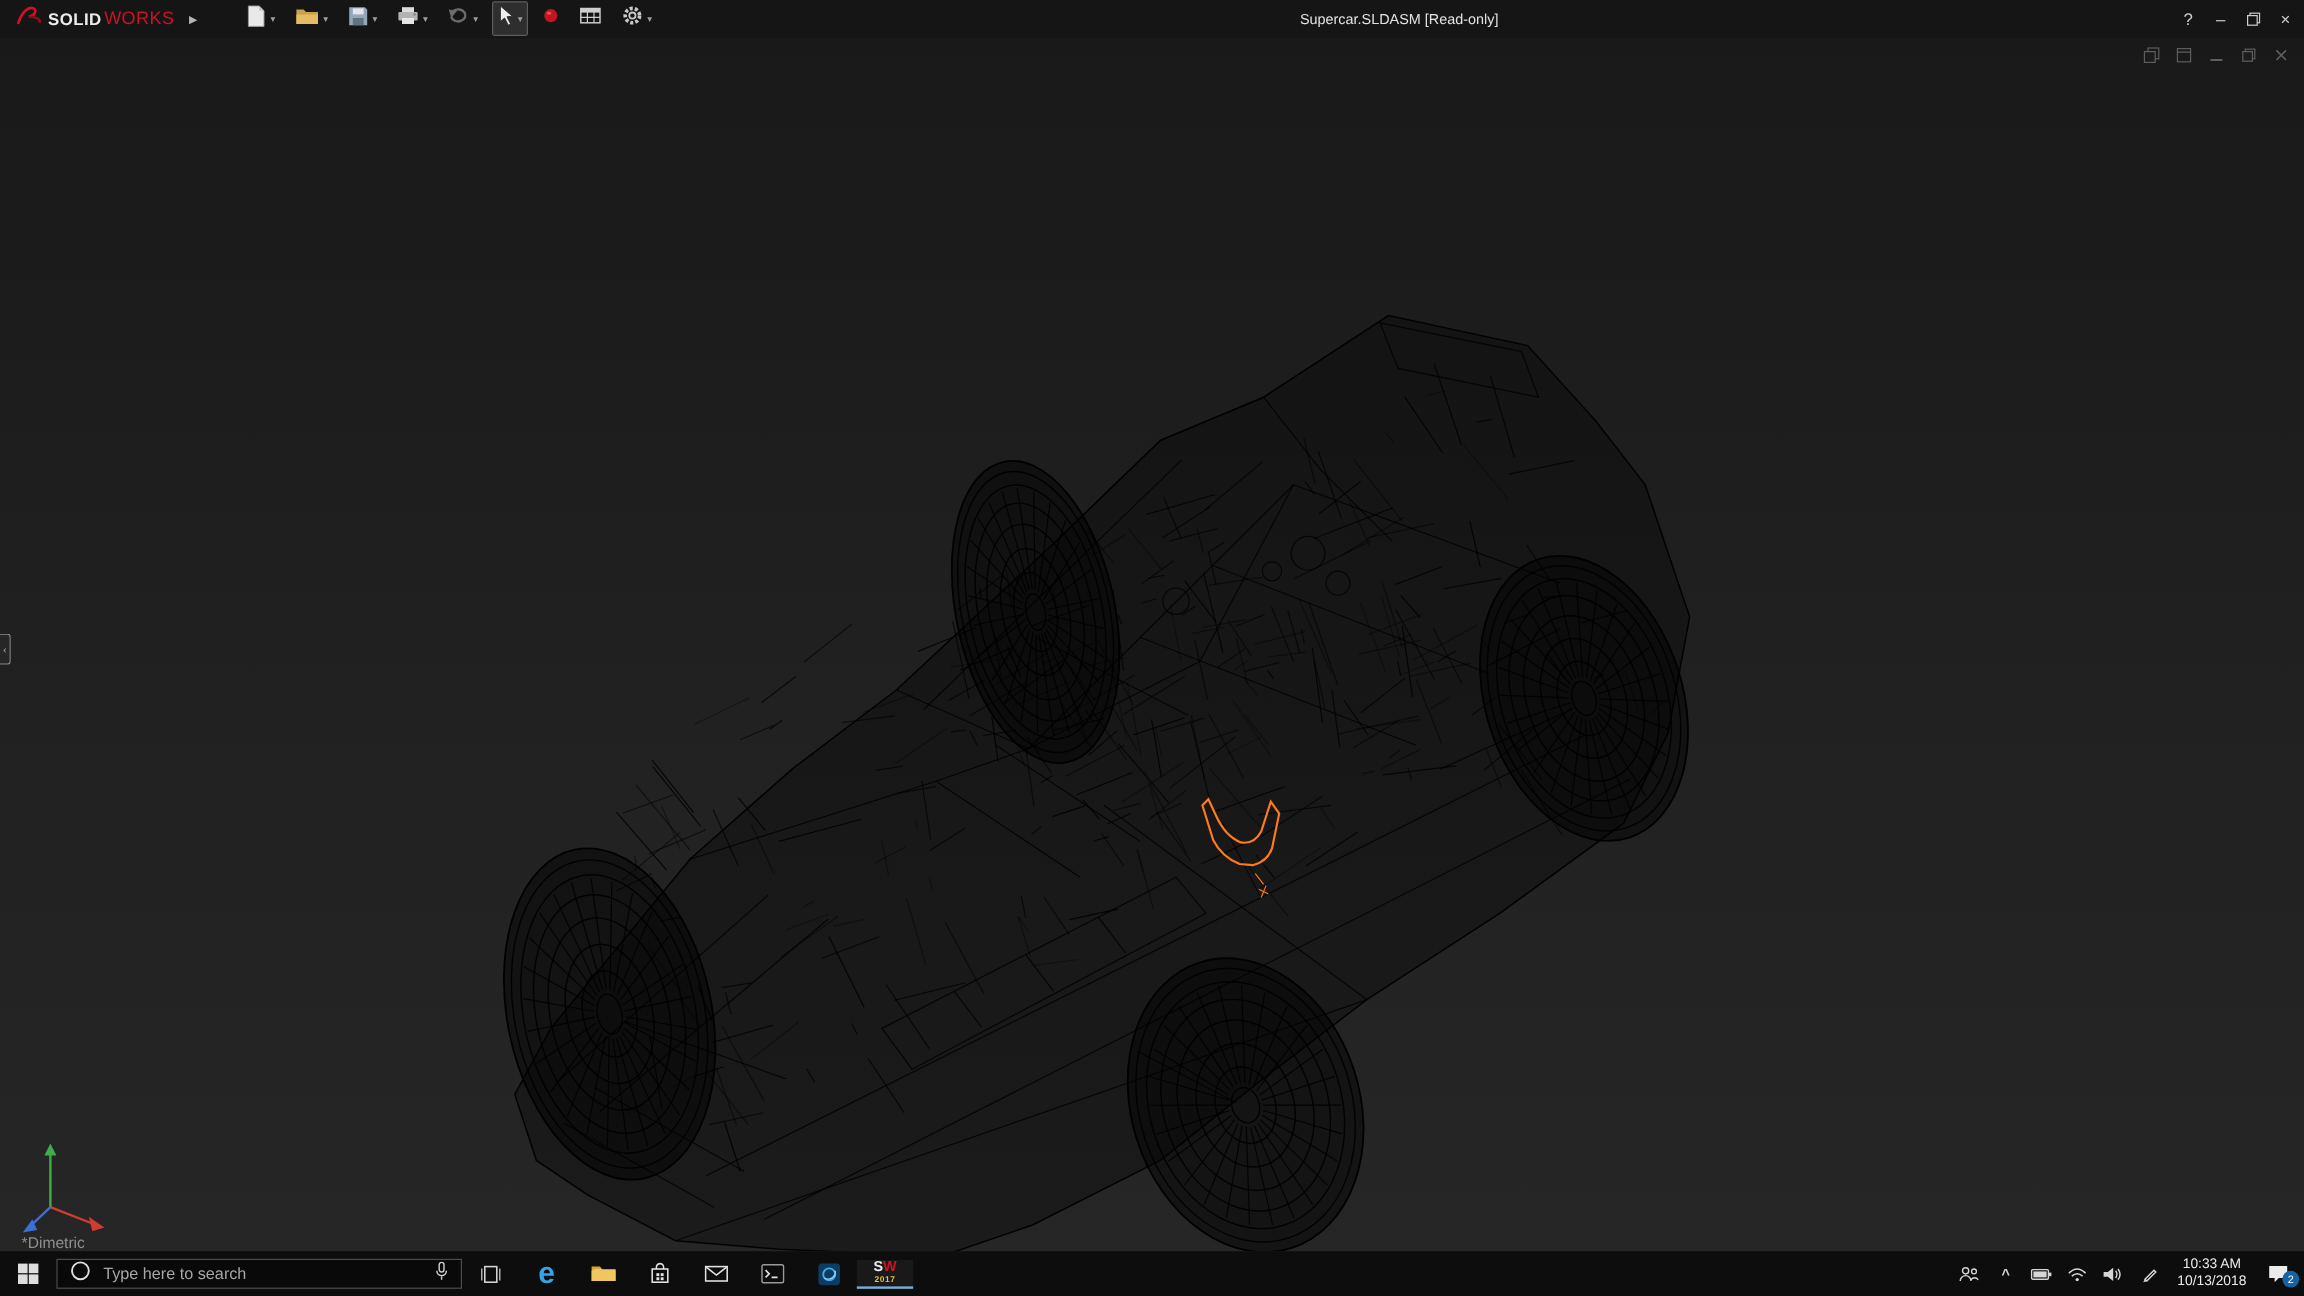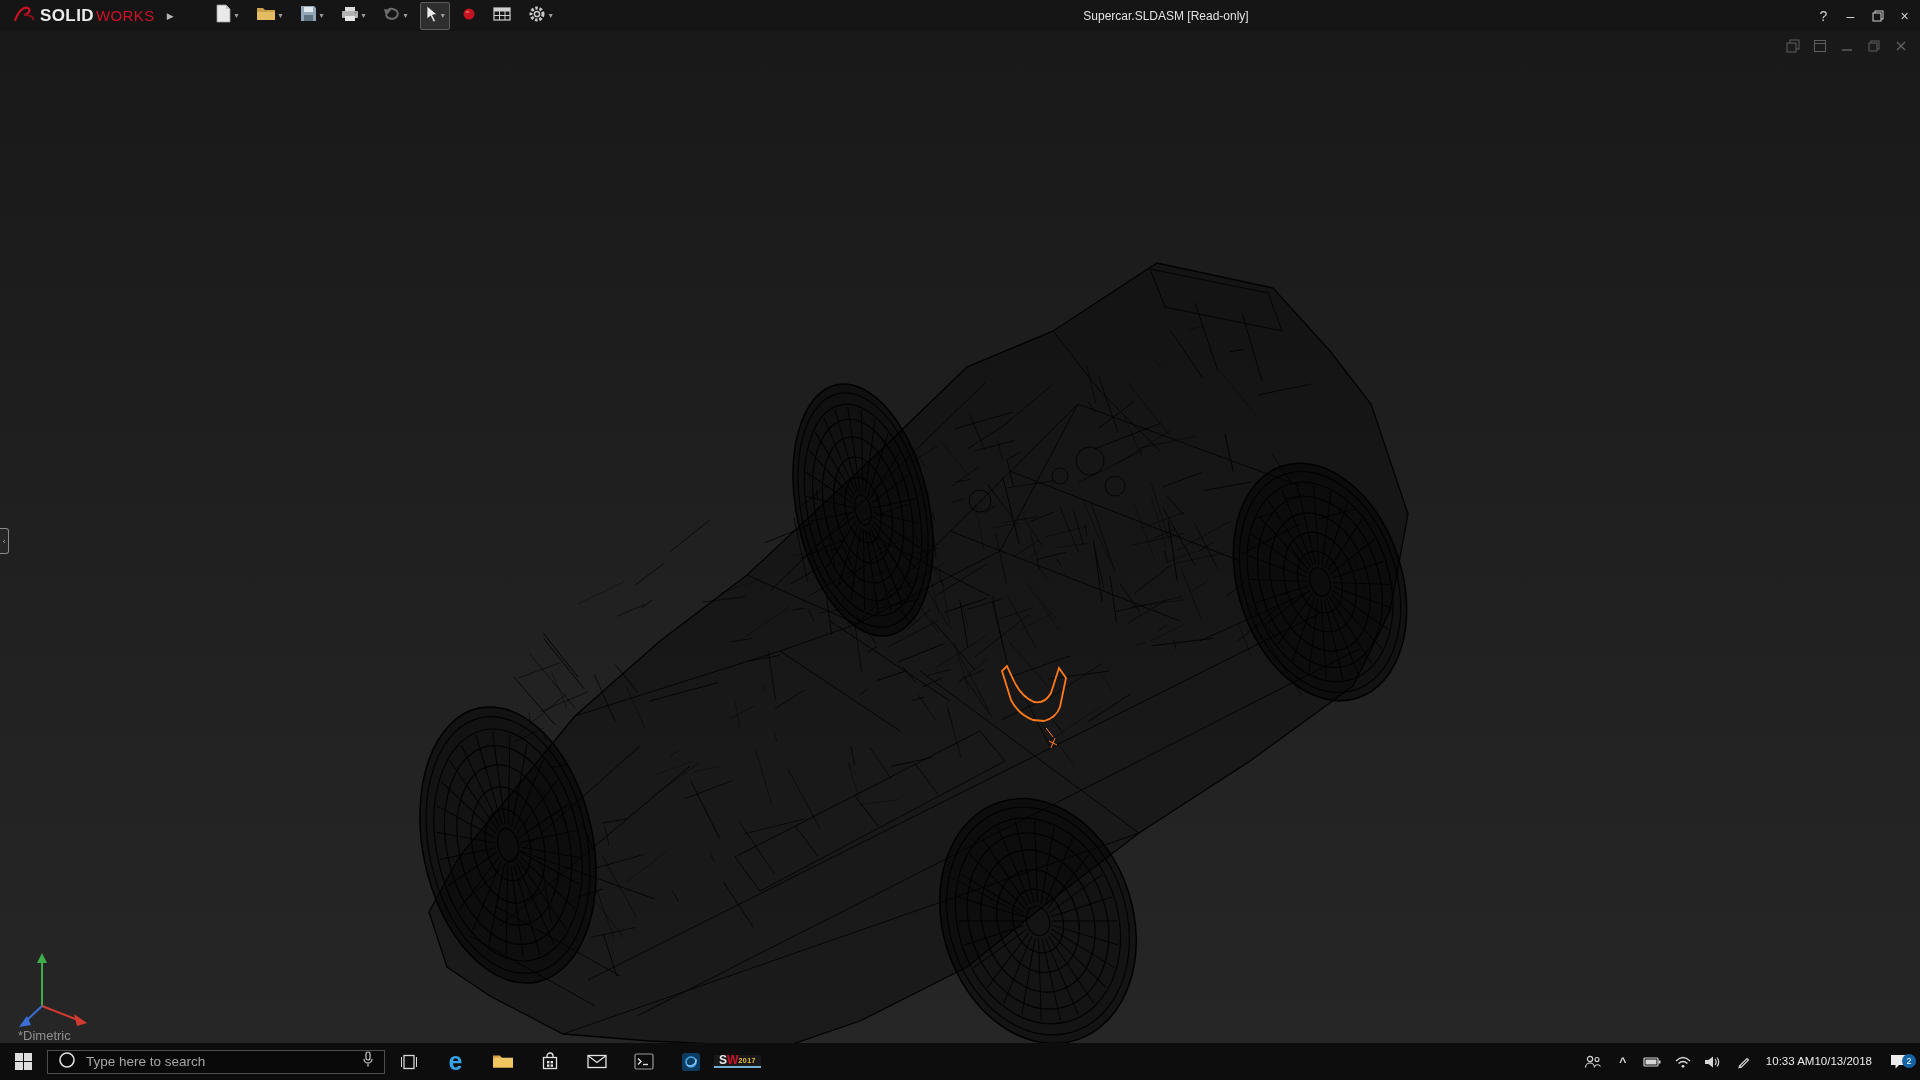--- a/index.html
+++ b/index.html
@@ -3,21 +3,21 @@
 <meta charset="utf-8">
 <style>
   *{box-sizing:border-box;margin:0;padding:0}
   html,body{width:1920px;height:1080px;overflow:hidden;background:#000;
     font-family:"Liberation Sans",sans-serif}
 
   
   .titlebar{position:absolute;top:0;left:0;width:1920px;height:31px;background:#151515;
     display:flex;align-items:center;z-index:30}
   .logo{display:flex;align-items:center;gap:2px;padding:0 6px 0 12px}
-  .logo-solid{color:#ececec;font-weight:bold;font-size:17px;letter-spacing:.4px}
+  .logo-solid{color:#ececec;font-weight:bold;font-size:14px;letter-spacing:.4px}
   .logo-works{color:#cf1126;font-weight:normal;font-size:15px;letter-spacing:.4px}
   .flyout{color:#b5b5b5;font-size:9px;margin:0 10px 0 6px}
   .tbar{display:flex;align-items:center;gap:7px;margin-left:26px}
   .tbtn{display:flex;align-items:center;gap:3px;padding:2px 4px;border:1px solid transparent;border-radius:2px}
   .tbtn.active{background:#2e2e2e;border:1px solid #5c5c5c}
   .chev{color:#9c9c9c;font-size:8px}
   .win-title{position:absolute;left:1166px;transform:translateX(-50%);color:#e2e2e2;
     font-size:12px;white-space:nowrap}
   .win-controls{position:absolute;right:2px;top:0;height:31px;display:flex;align-items:center}
   .win-btn{width:27px;height:31px;display:flex;align-items:center;justify-content:center;
@@ -40,29 +40,29 @@
   .tb-slot{width:47px;display:flex;align-items:center;justify-content:center;position:relative}
   .win-logo{display:grid;grid-template-columns:8px 8px;grid-template-rows:8px 8px;gap:1px}
   .win-logo div{background:#dedede}
   .search-box{width:338px;background:#090909;border:1px solid #4d4d4d;display:flex;
     align-items:center;padding:0 10px;gap:10px}
   .search-input{flex:1;background:transparent;border:none;outline:none;color:#bdbdbd;
     font-size:13.5px;font-family:inherit}
   .search-input::placeholder{color:#a6a6a6}
   .edge-e{color:#35a3e8;font-size:25px;font-weight:bold}
   .sw-slot{background:rgba(255,255,255,.05);border-bottom:2px solid #77aed6}
-  .sw-ic{display:flex;flex-direction:row;align-items:center;line-height:11px}
+  .sw-ic{display:flex;flex-direction:column;align-items:center;line-height:11px}
   .sw-top{font-weight:bold;font-size:12px}
   .sw-top .s{color:#e8e8e8}.sw-top .w{color:#cf1126}
   .sw-year{color:#edc340;font-size:7px;font-weight:bold;letter-spacing:.5px}
   .tray{margin-left:auto;display:flex;align-items:stretch;padding-right:4px}
   .tray-slot{min-width:30px;display:flex;align-items:center;justify-content:center;
     padding:0 3px;position:relative;color:#d6d6d6}
   .chevup{font-size:12px;font-weight:bold;color:#d6d6d6}
-  .clock{display:flex;align-items:center;justify-content:center;
+  .clock{display:flex;flex-direction:column;align-items:center;justify-content:center;
     color:#eaeaea;font-size:11.5px;line-height:13.5px;padding:0 8px;white-space:nowrap}
   .badge{position:absolute;right:0px;bottom:2px;width:14px;height:14px;border-radius:50%;
     background:#1464a5;color:#fff;font-size:9px;display:flex;align-items:center;justify-content:center}
 </style>
 </head>
 <body>
 
 <div class="titlebar">
   <div class="logo">
     <span>

